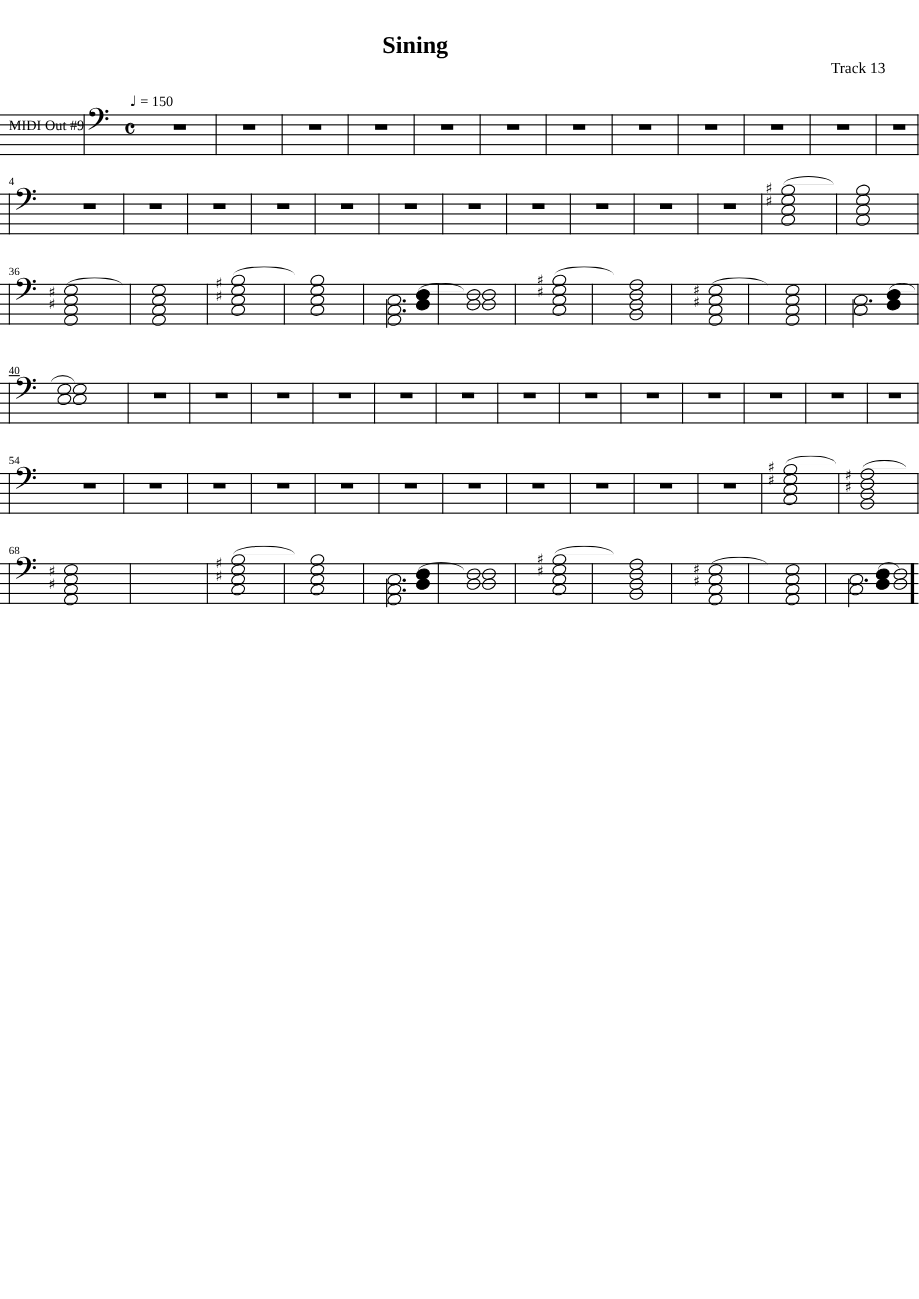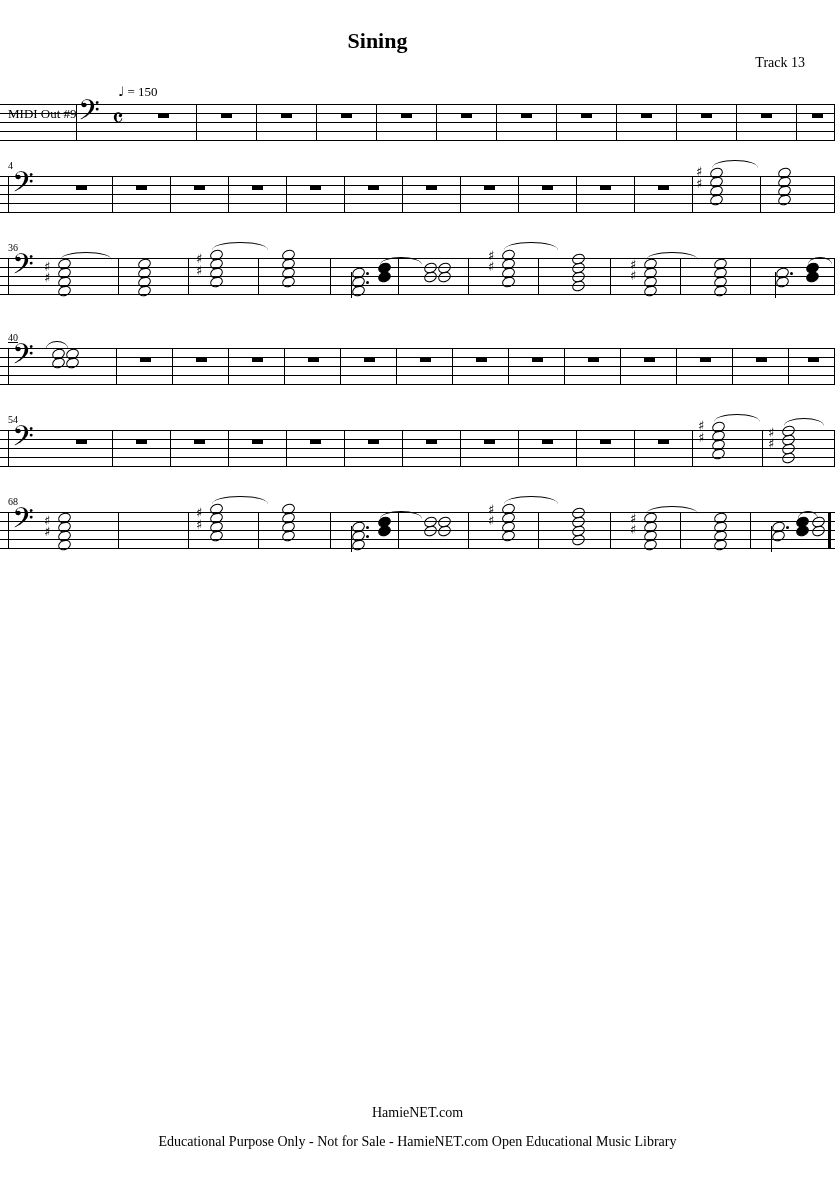--- a/index.html
+++ b/index.html
@@ -539,16 +539,14 @@
     </div>
     <div class="chord" style="left:796px;top:0;">
       <div class="nh filled" style="left:0px;top:5px;"></div>
       <div class="nh filled" style="left:0px;top:14px;"></div>
       <div class="nh" style="left:16px;top:5px;"></div>
       <div class="nh" style="left:16px;top:14px;"></div>
       <div class="tie" style="left:2px;top:-1px;width:20px;"></div>
     </div>
   </div>
 
-  <div class="footer1">HamieNET.com</div>
-  <div class="footer2">Educational Purpose Only - Not for Sale - HamieNET.com Open Educational Music Library</div>
 
 </div>
 
 </body></html>

